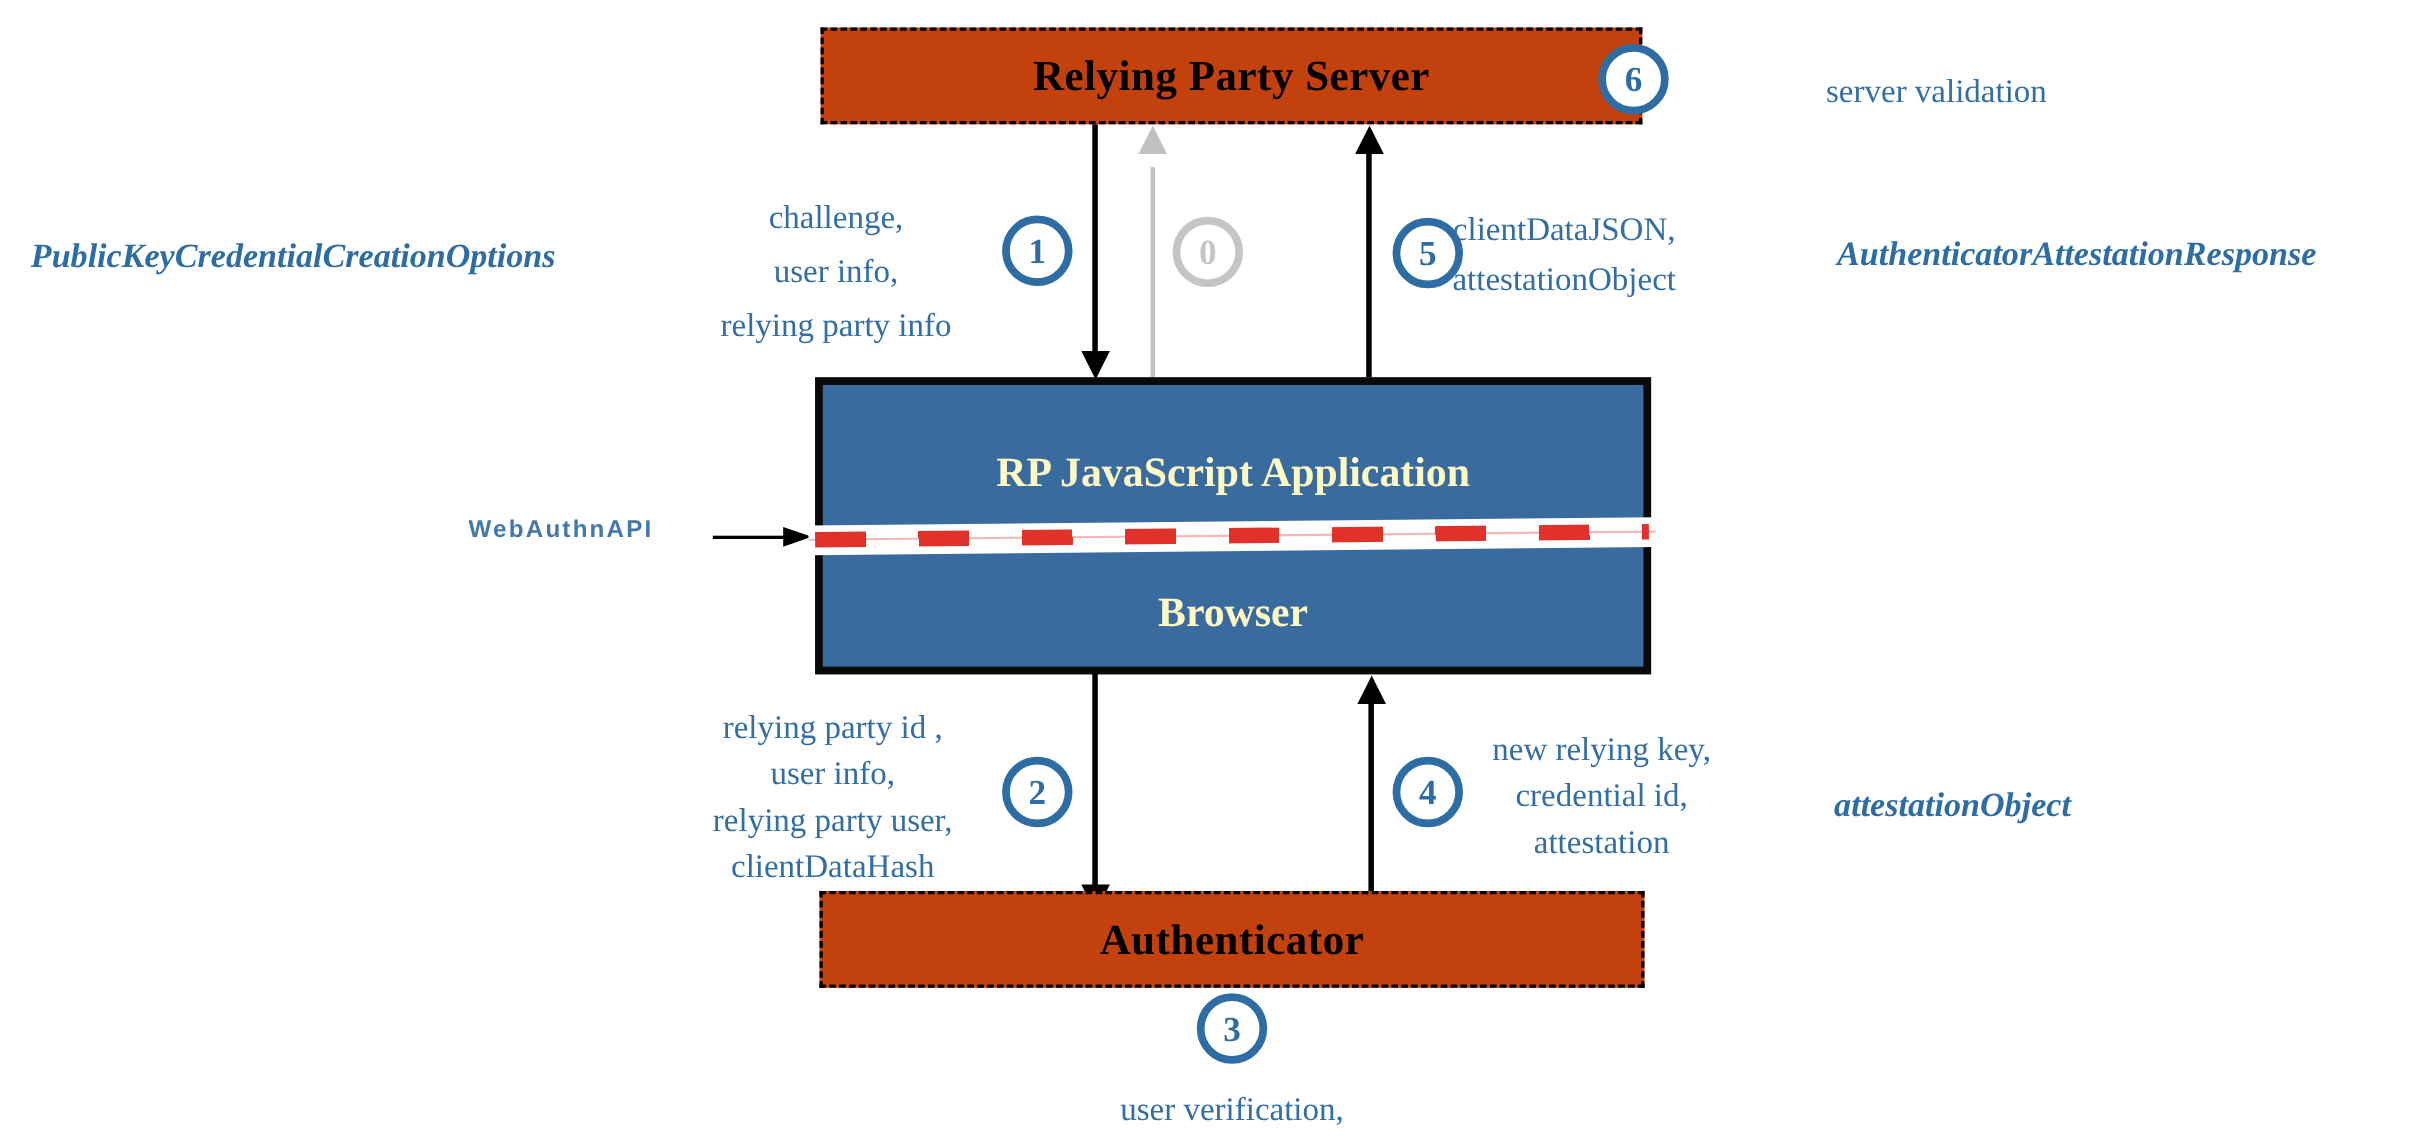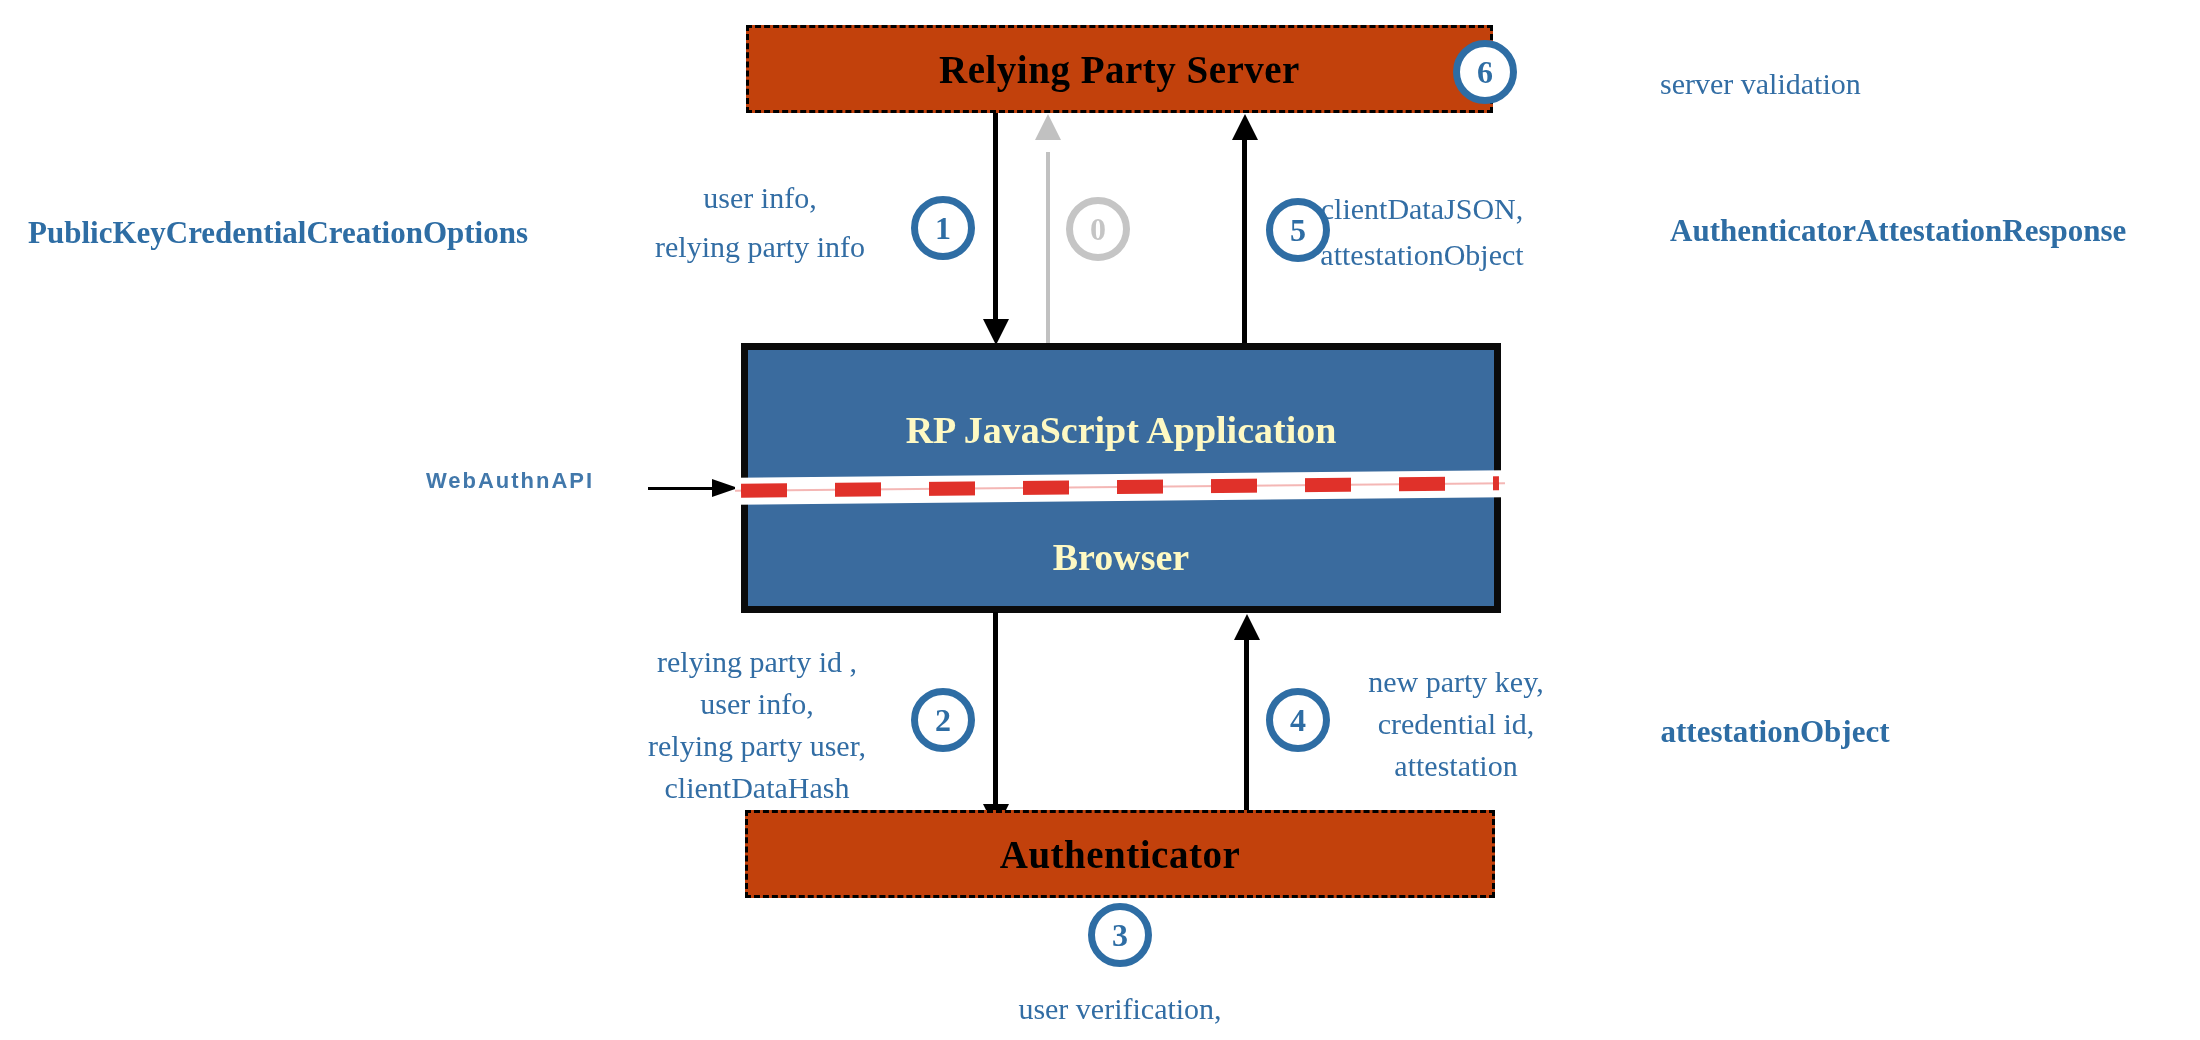--- a/index.html
+++ b/index.html
@@ -68,21 +68,21 @@
   .flow-label{
     position:absolute;transform:translateX(-50%);text-align:center;
     color:#326da4;font-size:30px;white-space:nowrap;z-index:2;
   }
   .flow-label div{line-height:1;}
   .lh49 div{height:49px;display:flex;align-items:center;justify-content:center;}
   .lh46 div{height:46px;display:flex;align-items:center;justify-content:center;}
   .lh42 div{height:42px;display:flex;align-items:center;justify-content:center;}
   
   .bold-label{
-    position:absolute;color:#2e6da4;font-weight:bold;font-size:31px;white-space:nowrap;
+    position:absolute;color:#2e6da4;font-weight:bold;font-size:31px;white-space:nowrap;font-style:italic;
   }
   
   .webauthn-label{
     position:absolute;left:387px;top:468px;width:246px;text-align:center;
     font-family:"Liberation Sans","DejaVu Sans",sans-serif;
     font-weight:bold;font-size:22px;letter-spacing:2px;color:#4278ab;white-space:nowrap;
   }
 </style>
 </head>
 <body>
@@ -106,20 +106,21 @@
   <div class="vline gray" style="left:1046px;top:152px;height:191px;"></div>
   <div class="head-up gray" style="left:1035px;top:114px;"></div>
 
   <div class="vline" style="left:1242px;top:140px;height:203px;"></div>
   <div class="head-up" style="left:1232px;top:114px;"></div>
 
   <div class="circle" style="left:911px;top:196px;">
     <span>1</span>
   </div>
   <div class="flow-label lh49" style="left:760px;top:173px;">
+    <div>challenge,</div>
     <div>user info,</div>
     <div>relying party info</div>
   </div>
 
   <div class="circle gray" style="left:1066px;top:197px;">
     <span>0</span>
   </div>
 
   <div class="circle" style="left:1266px;top:198px;">
     <span>5</span>
@@ -159,21 +160,21 @@
     <div>relying party id ,</div>
     <div>user info,</div>
     <div>relying party user,</div>
     <div>clientDataHash</div>
   </div>
 
   <div class="circle" style="left:1266px;top:688px;">
     <span>4</span>
   </div>
   <div class="flow-label lh42" style="left:1456px;top:661px;">
-    <div>new party key,</div>
+    <div>new relying key,</div>
     <div>credential id,</div>
     <div>attestation</div>
   </div>
 
   <div class="bold-label" style="left:1775px;top:732px;transform:translate(-50%,-50%);">attestationObject</div>
 
   <div class="dashedbox" style="left:745px;top:810px;width:750px;height:88px;">
     <span class="boxtitle">Authenticator</span>
   </div>
 

